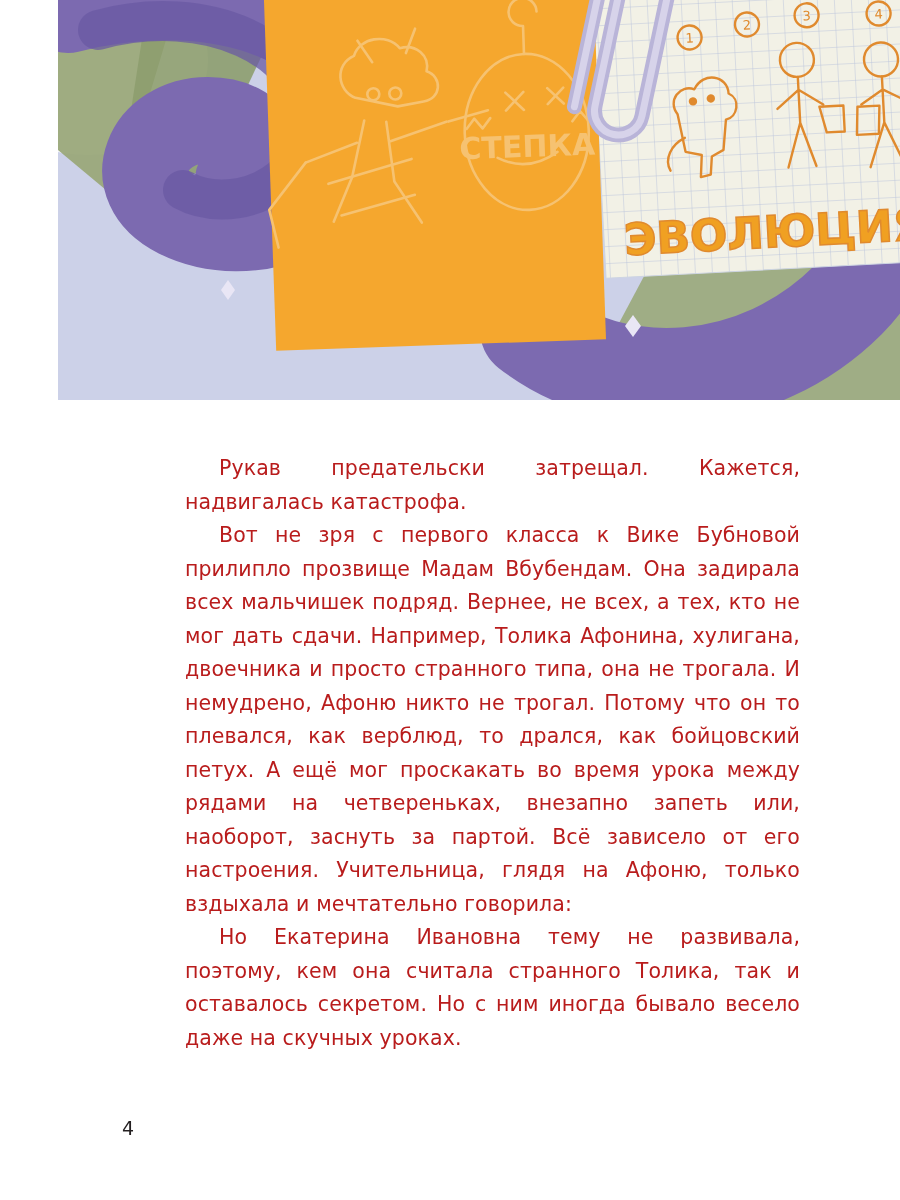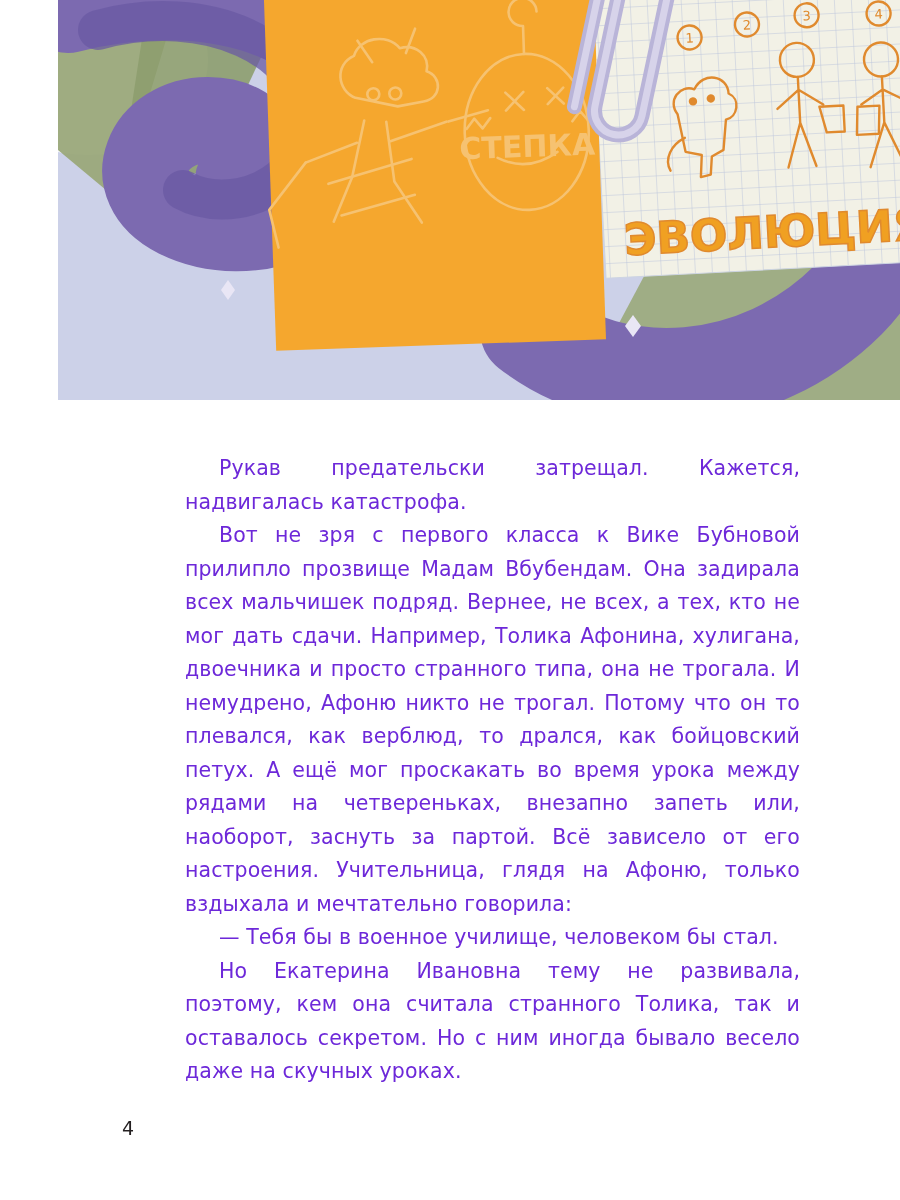--- a/index.html
+++ b/index.html
@@ -35,21 +35,21 @@
 
   
   .textcol {
     position: absolute;
     left: 185px;
     top: 452px;
     width: 615px;
   }
   .para {
     margin: 0;
-    color: #6d28d9;
+    color: #b91c1c;
     font-size: 20.5px;
     line-height: 33.5px;
     text-align: justify;
     text-indent: 34px;
     letter-spacing: 0.1px;
   }
   .para.dash {
     text-indent: 34px;
   }
 
@@ -160,19 +160,18 @@
         </g>
 
         <rect x="0" y="370" width="842" height="30" fill="#ffffff" opacity="0.0"></rect>
       </g>
     </svg>
   </div>
 
   <div class="textcol">
     <p class="para">Рукав предательски затрещал. Кажется, надвигалась катастрофа.</p>
     <p class="para">Вот не зря с первого класса к Вике Бубновой прилипло прозвище Мадам Вбубендам. Она задирала всех мальчишек подряд. Вернее, не всех, а тех, кто не мог дать сдачи. Например, Толика Афонина, хулигана, двоечника и просто странного типа, она не трогала. И немудрено, Афоню никто не трогал. Потому что он то плевался, как верблюд, то дрался, как бойцовский петух. А ещё мог проскакать во время урока между рядами на четвереньках, внезапно запеть или, наоборот, заснуть за партой. Всё зависело от его настроения. Учительница, глядя на Афоню, только вздыхала и мечтательно говорила:</p>
-    <p class="para dash">— Тебя бы в военное училище, человеком бы стал.</p>
     <p class="para">Но Екатерина Ивановна тему не развивала, поэтому, кем она считала странного Толика, так и оставалось секретом. Но с ним иногда бывало весело даже на скучных уроках.</p>
   </div>
 
   <div class="folio">4</div>
 
 </div>
 
 </body></html>

